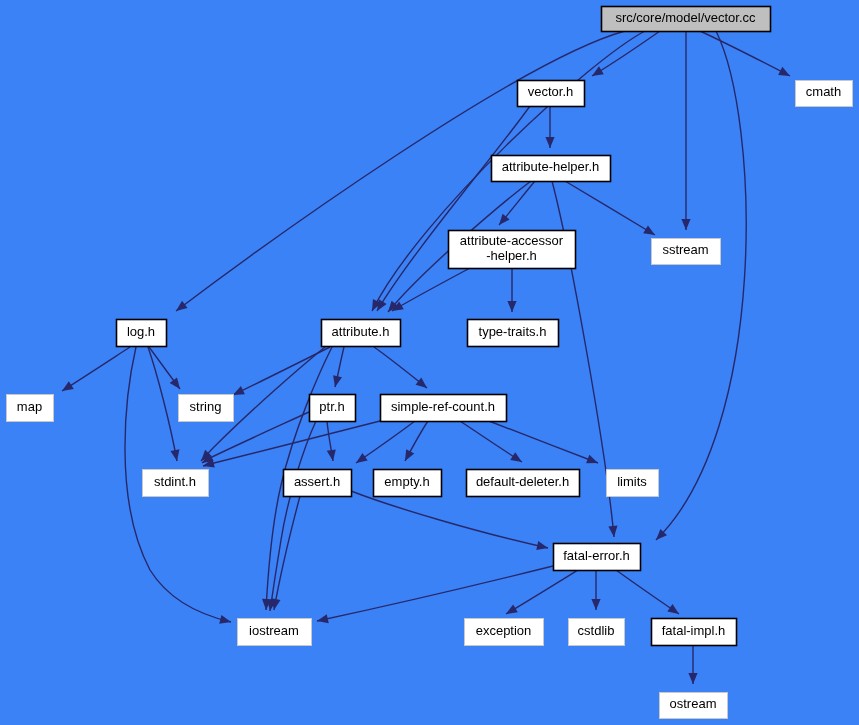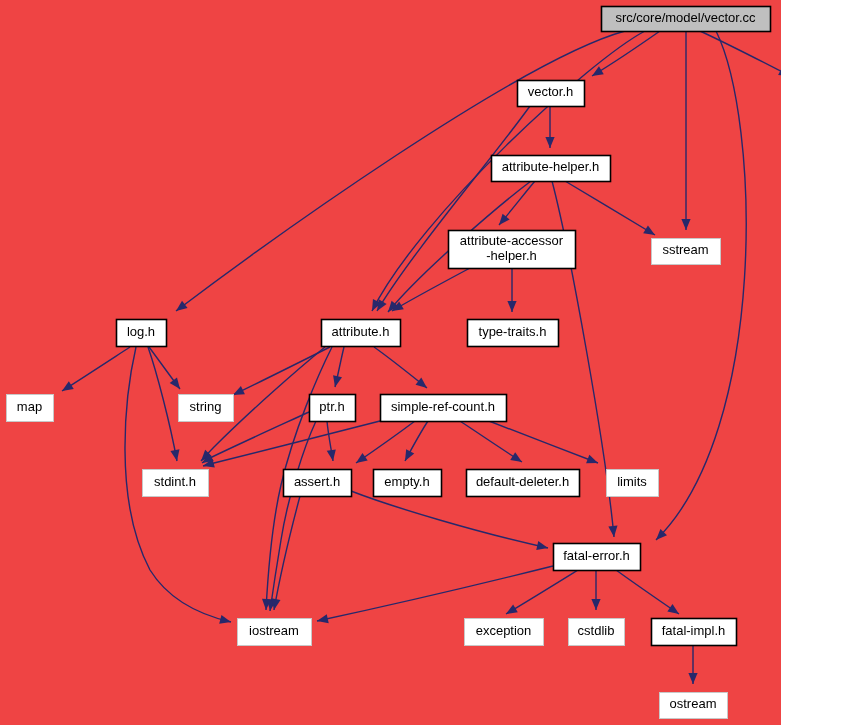--- a/index.html
+++ b/index.html
@@ -2,23 +2,23 @@
 <html><head>
 <meta charset="utf-8">
 <style>
   html, body {
     margin: 0;
     padding: 0;
     background: #ffffff;
   }
   #graph-root {
     position: relative;
-    width: 781px;
+    width: 859px;
     height: 725px;
-    background: #ef4444;
+    background: #3b82f6;
     font-family: "Liberation Sans", sans-serif;
     overflow: hidden;
   }
   svg#graph-canvas {
     position: absolute;
     top: 0;
     left: 0;
     width: 859px;
     height: 725px;
   }

